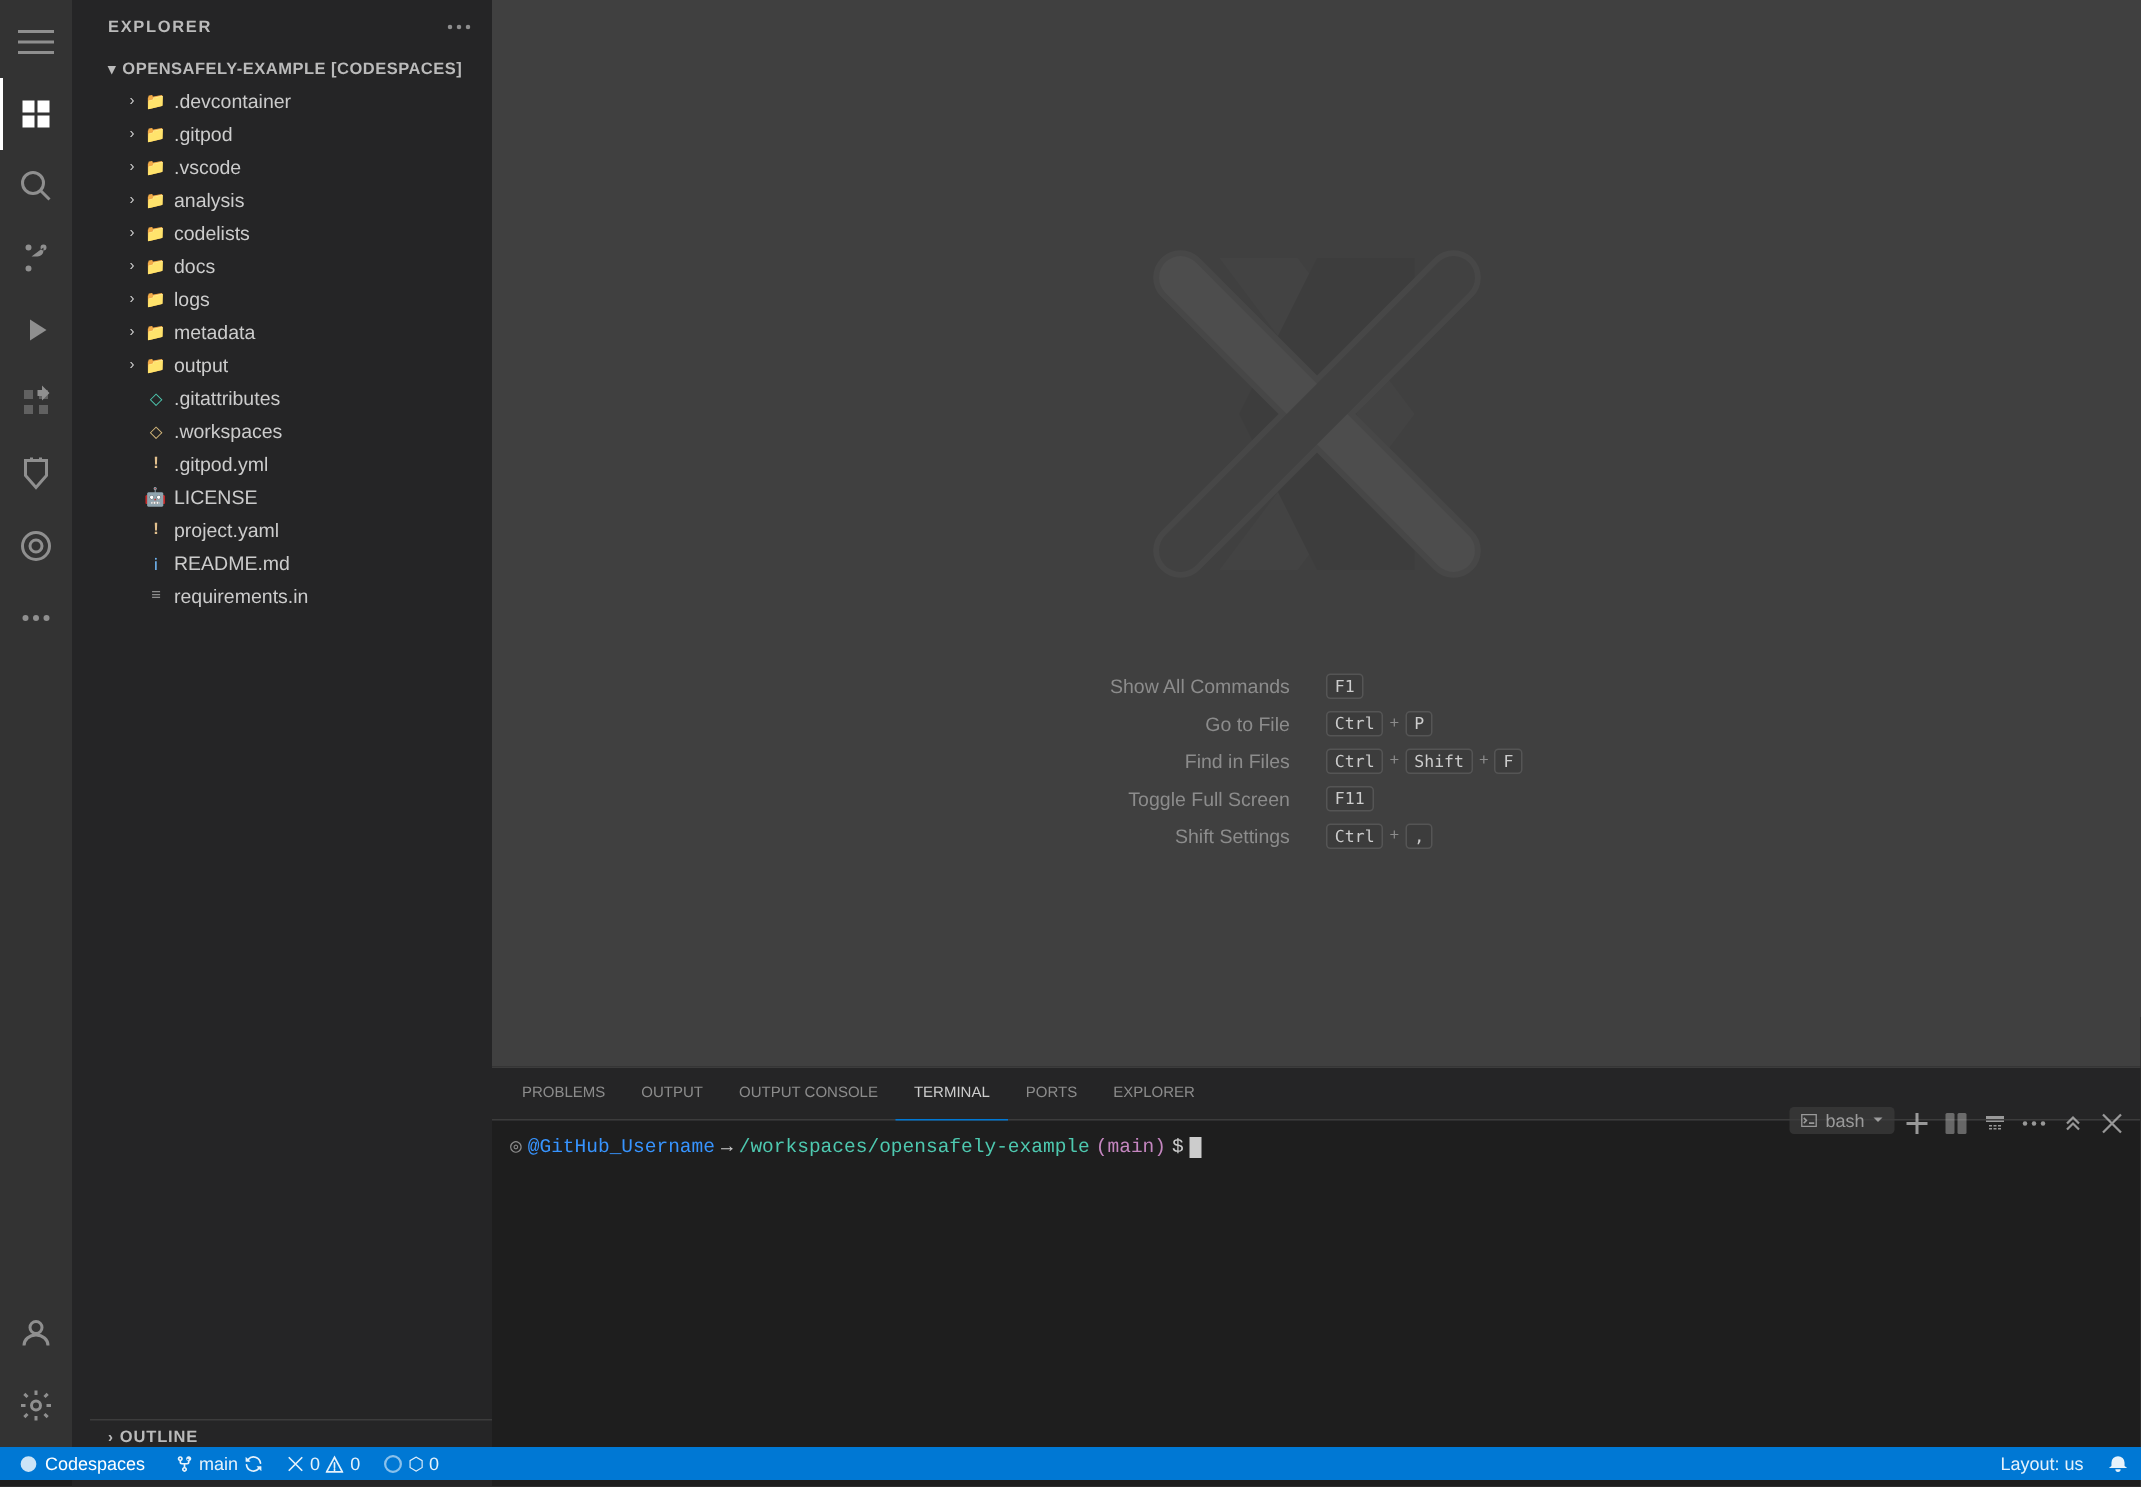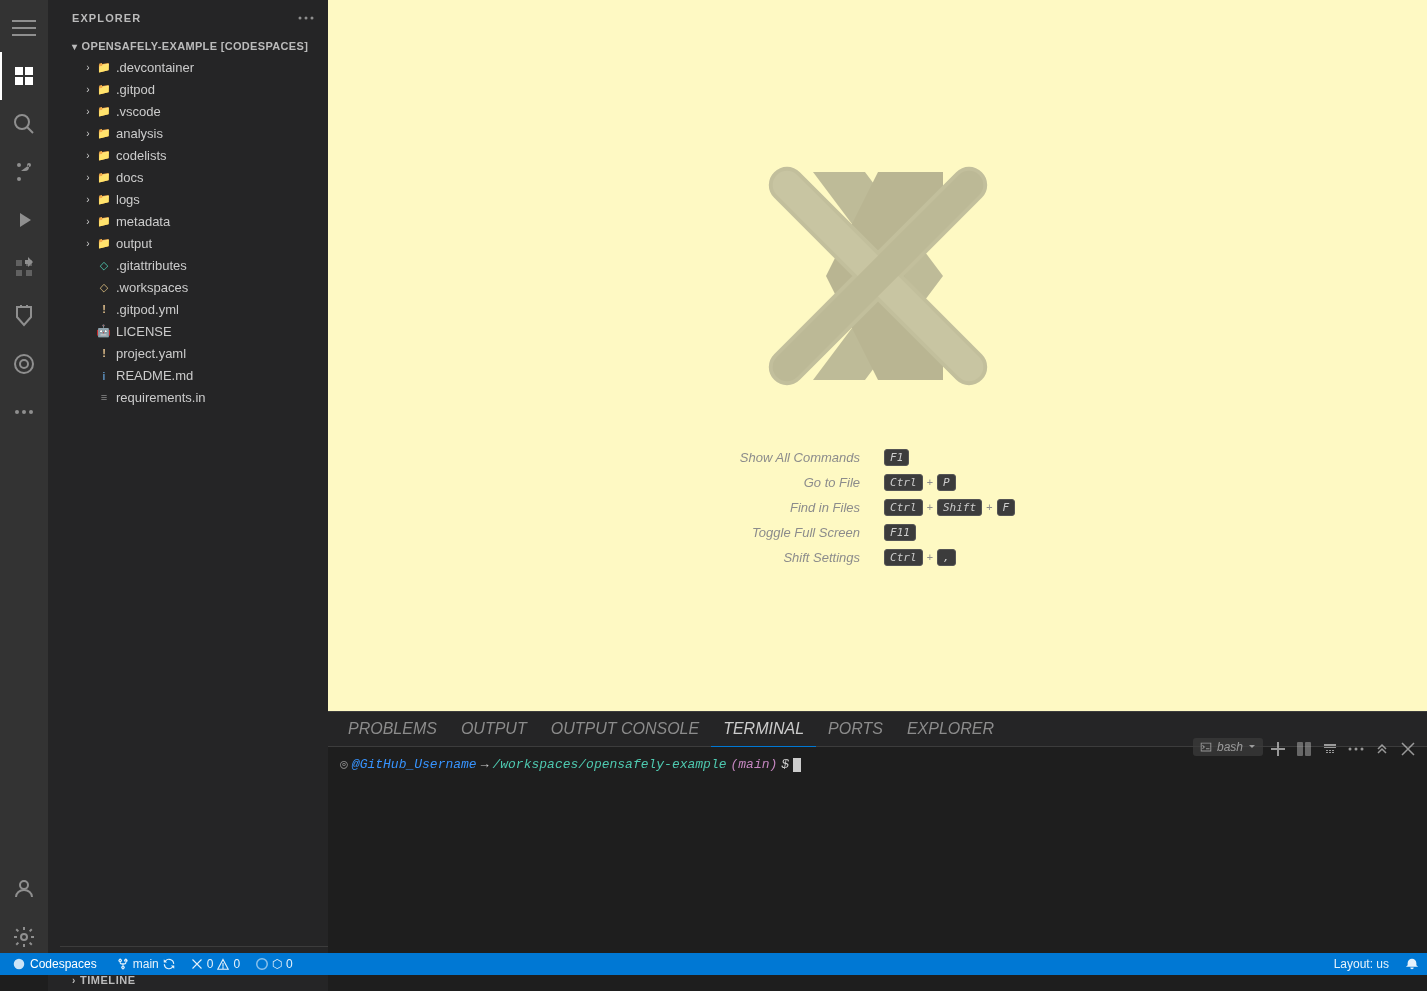--- a/index.html
+++ b/index.html
@@ -180,23 +180,22 @@
     .sidebar-section-header .chevron {
       margin-right: 4px;
       font-size: 10px;
     }
 
     
     .editor-area {
       flex: 1;
       display: flex;
       flex-direction: column;
-      background: #fef9c3;
+      background: #404040;
       position: relative;
-      font-style: italic;
     }
 
     
     .welcome-area {
       flex: 1;
       display: flex;
       flex-direction: column;
       align-items: center;
       justify-content: center;
       padding: 40px;
@@ -248,21 +247,21 @@
       border-bottom: 1px solid #3c3c3c;
       height: 35px;
       padding: 0 8px;
     }
     .panel-tab {
       padding: 0 12px;
       height: 35px;
       display: flex;
       align-items: center;
       cursor: pointer;
-      font-size: 16px;
+      font-size: 10px;
       color: #8c8c8c;
       border-bottom: 1px solid transparent;
       position: relative;
     }
     .panel-tab.active {
       color: #cccccc;
       border-bottom: 1px solid #0078d4;
     }
     .panel-tabs-spacer { flex: 1; }
     .panel-actions {
@@ -327,21 +326,21 @@
     }
 
     
     .status-bar {
       height: 22px;
       background: #0078d4;
       display: flex;
       align-items: center;
       font-size: 12px;
       position: fixed;
-      bottom: 16px;
+      bottom: 4px;
       left: 0;
       right: 0;
       z-index: 100;
     }
     .status-left {
       display: flex;
       align-items: center;
     }
     .status-item {
       padding: 0 8px;

